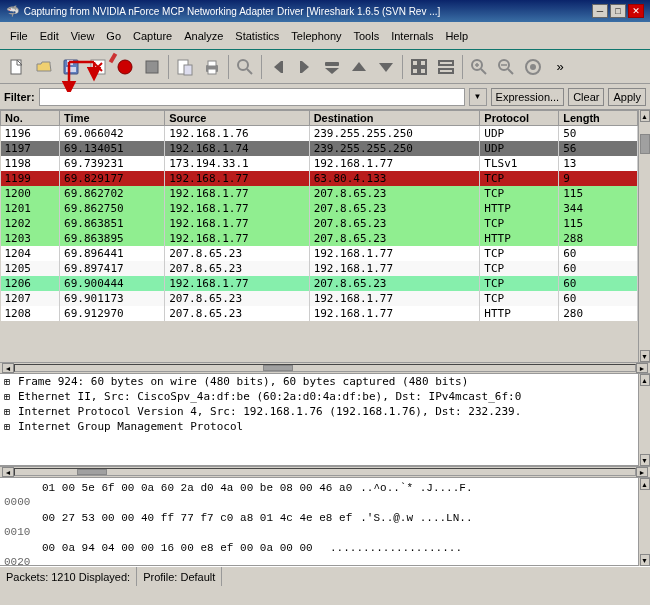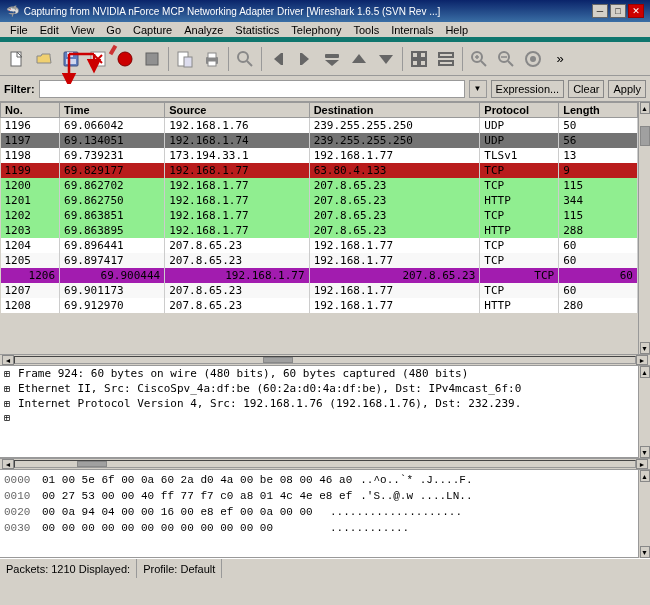--- a/index.html
+++ b/index.html
@@ -45,22 +45,22 @@
     }
     .title-btn.minimize { background: #d4d0c8; }
     .title-btn.maximize { background: #d4d0c8; }
     .title-btn.close { background: #c00; color: white; border-color: #900; }
 
     .menu-bar {
       background: #d4d0c8;
       display: flex;
       align-items: center;
       padding: 1px 4px;
-      height: 20px;
-      border-bottom: 5px solid #0f766e;
+      height: 28px;
+      border-bottom: 1px solid #0f766e;
     }
     .menu-item {
       padding: 1px 6px;
       cursor: pointer;
       font-size: 11px;
       color: #000;
     }
 
     .toolbar {
       background: #d4d0c8;
@@ -210,21 +210,21 @@
       font-size: 11px;
       font-family: 'Courier New', monospace;
       padding: 2px 4px;
       border-bottom: 1px solid #999;
     }
     .hex-row {
       display: flex;
       gap: 8px;
       line-height: 16px;
     }
-    .hex-offset { color: #666; min-width: 30px; }
+    .hex-offset { color: #666; min-width: 30px; margin-top: 14px; }
     .hex-bytes { min-width: 280px; color: #000; }
     .hex-ascii { color: #000; }
 
     .status-bar {
       background: #d4d0c8;
       display: flex;
       align-items: center;
       height: 20px;
       border-top: 1px solid #fff;
     }
@@ -567,21 +567,21 @@
             <td>60</td>
           </tr>
           <tr style="background: rgb(248, 248, 248);">
             <td>1205</td>
             <td>69.897417</td>
             <td>207.8.65.23</td>
             <td>192.168.1.77</td>
             <td>TCP</td>
             <td>60</td>
           </tr>
-          <tr style="background: #a21caf; text-align: right;">
+          <tr style="background: #86efac;">
             <td>1206</td>
             <td>69.900444</td>
             <td>192.168.1.77</td>
             <td>207.8.65.23</td>
             <td>TCP</td>
             <td>60</td>
           </tr>
           <tr style="background: rgb(248, 248, 248);">
             <td>1207</td>
             <td>69.901173</td>
@@ -626,20 +626,21 @@
     <div class="detail-row">
       <span class="detail-expand">⊞</span>
       <span>Ethernet II, Src: CiscoSpv_4a:df:be (60:2a:d0:4a:df:be), Dst: IPv4mcast_6f:0</span>
     </div>
     <div class="detail-row">
       <span class="detail-expand">⊞</span>
       <span>Internet Protocol Version 4, Src: 192.168.1.76 (192.168.1.76), Dst: 232.239.</span>
     </div>
     <div class="detail-row">
       <span class="detail-expand">⊞</span>
+      <span>Internet Group Management Protocol</span>
     </div>
   </div>
   <div class="scrollbar-v">
     <div class="scroll-arrow">▲</div>
     <div style="flex:1;"></div>
     <div class="scroll-arrow">▼</div>
   </div>
 </div>
 
 <div class="hscroll-bar">

